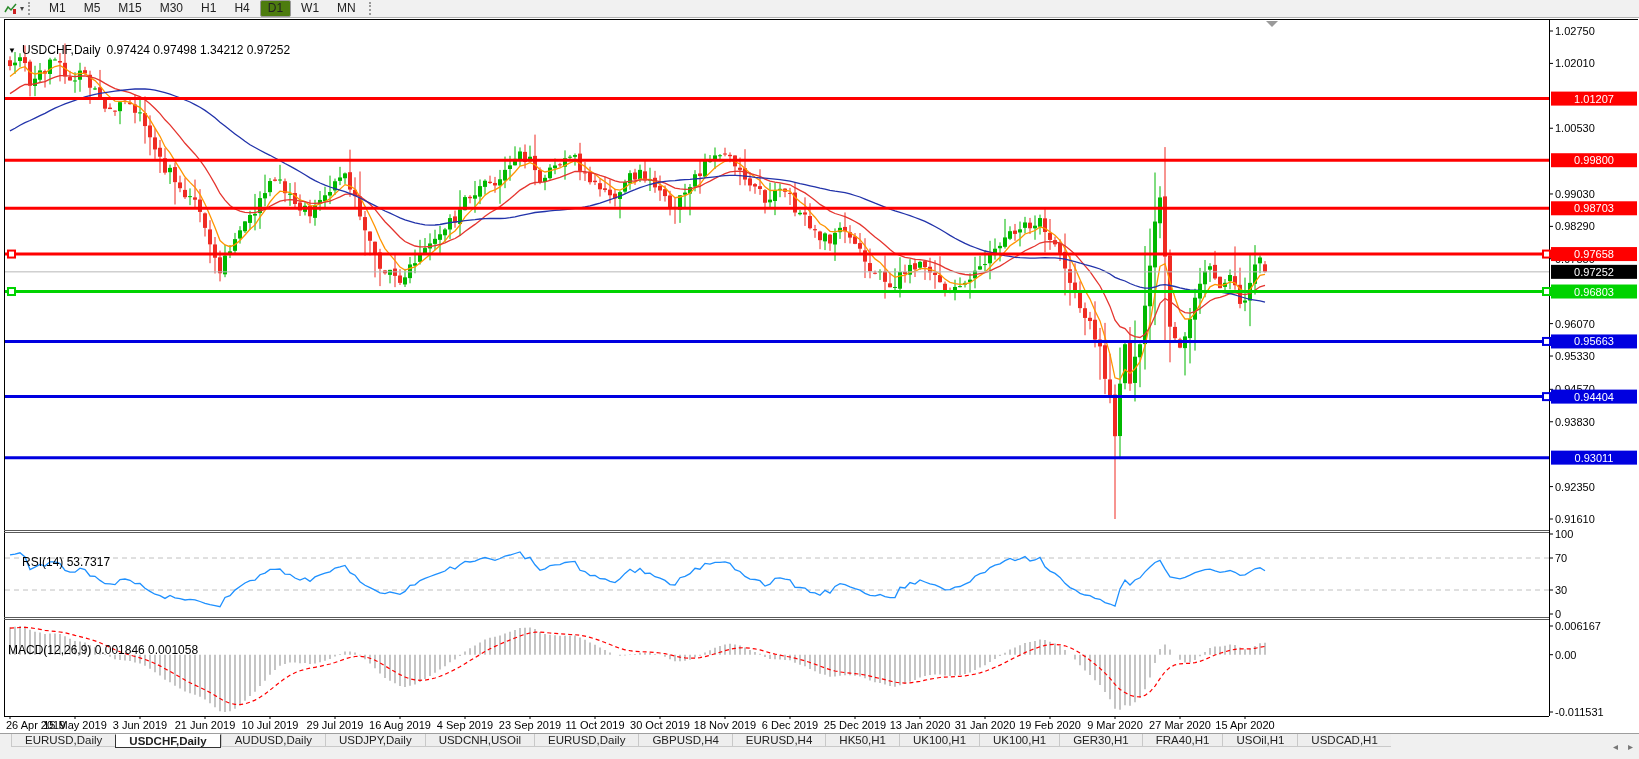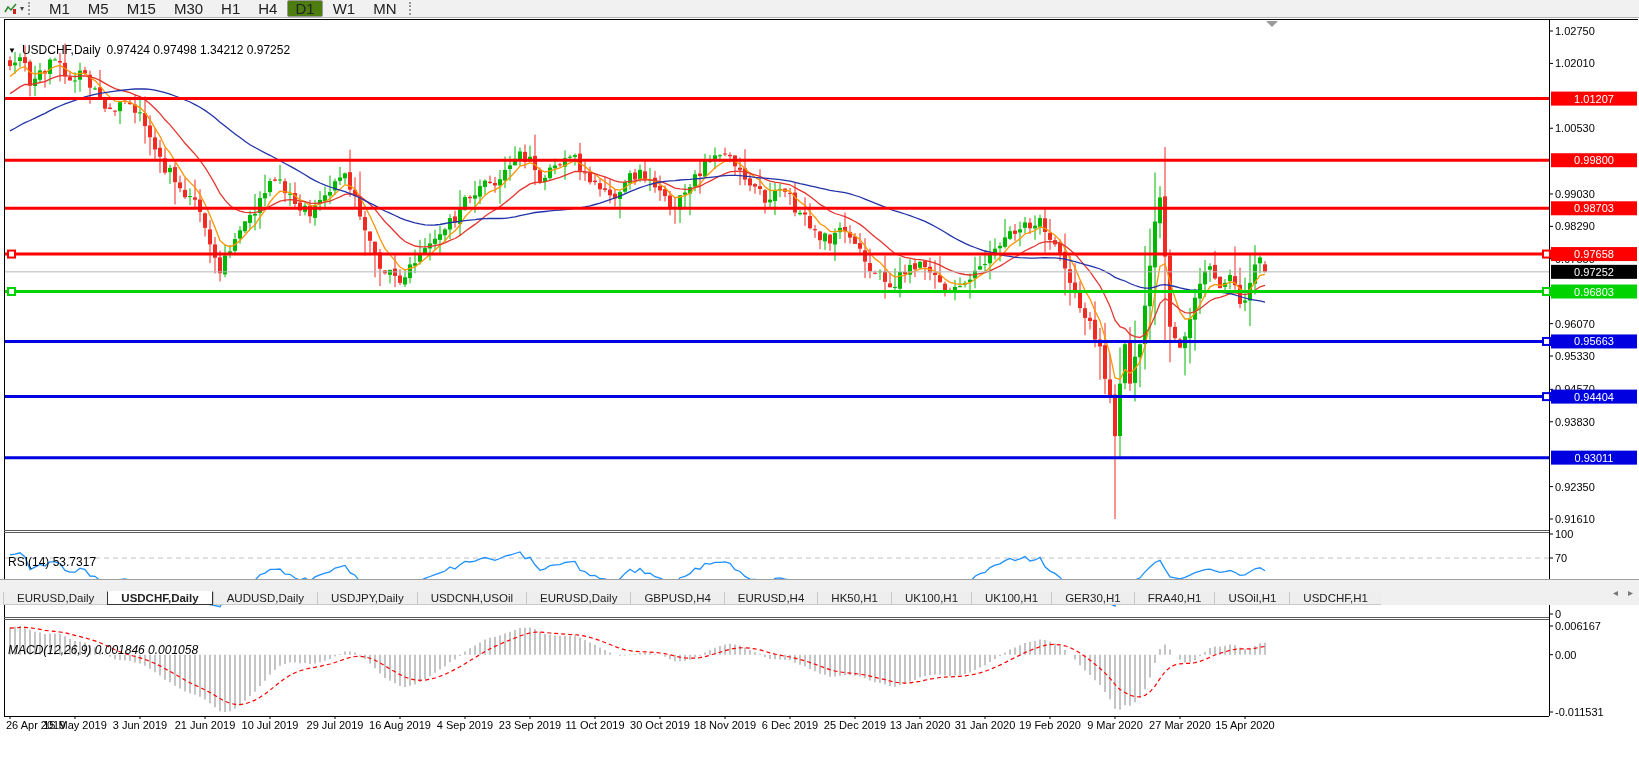--- a/index.html
+++ b/index.html
@@ -1,34 +1,34 @@
 <!DOCTYPE html>
 <html><head>
 <meta charset="utf-8">
 <style>
   html,body{margin:0;padding:0;background:#fff;width:1639px;height:759px;overflow:hidden;
     font-family:"Liberation Sans",sans-serif;-webkit-font-smoothing:none;}
   #toolbar{height:18px;background:#f1f1f1;border-bottom:1px solid #b3b3b3;
     display:flex;align-items:center;padding-left:2px;box-sizing:border-box;}
   .grip{width:4px;height:13px;border-left:2px dotted #9a9a9a;margin:0 6px 0 4px;}
-  .tf-btn{font-size:15px;color:#222;padding:1px 7px;margin:12px 1px;border:1px solid transparent;
+  .tf-btn{font-size:12px;color:#222;padding:1px 7px;margin:12px 1px;border:1px solid transparent;
     border-radius:2px;cursor:default;line-height:13px;}
   .tf-btn.active{background:#4d7c0f;border:1px solid #9a9a9a;}
   #tool-icon{display:flex;align-items:center;margin-left:2px;}
   #tool-icon svg{display:block;}
   .caret{font-size:8px;color:#444;margin-left:2px;}
-  #chart-wrap{position:relative;width:1639px;height:561px;background:#fff;}
+  #chart-wrap{position:relative;width:1639px;height:715px;background:#fff;}
   #chart-svg{position:absolute;left:0;top:0;}
   .overlay{position:absolute;pointer-events:none;white-space:pre;color:#000;}
   #chart-title{left:8px;top:25px;font-size:12px;display:flex;align-items:center;gap:6px;}
   #chart-title .tri{font-size:8px;}
-  #rsi-label{left:8px;top:537px;font-size:12px;}
-  #macd-label{left:8px;top:625px;font-size:12px;font-style:italic;}
+  #rsi-label{left:22px;top:537px;font-size:12px;}
+  #macd-label{left:8px;top:625px;font-size:12px;}
   #tabbar{height:26px;background:#f0f0f0;border-top:1px solid #9e9e9e;display:flex;
-    align-items:flex-end;box-sizing:border-box;padding-left:3px;position:relative;}
+    align-items:flex-start;box-sizing:border-box;padding-left:11px;position:relative;}
   .tab{font-size:11.5px;color:#222;display:flex;align-items:center;padding:0 13px;
     position:relative;cursor:default;background:#eee;border:1px solid #c9c9c9;border-top:none;
     border-right:none;}
   .tab:last-of-type{border-right:1px solid #c9c9c9;}
   .tab.active{background:#fff;font-weight:bold;border:1px solid #333;border-top:1px solid #fff;
     z-index:2;}
   #tab-scroll{position:absolute;right:6px;top:0;bottom:0;display:flex;align-items:center;
     gap:10px;color:#777;font-size:10px;}
 </style>
 </head>
@@ -983,18 +983,18 @@
     <div class="tab">USDCNH,USOil</div>
     <div class="tab">EURUSD,Daily</div>
     <div class="tab">GBPUSD,H4</div>
     <div class="tab">EURUSD,H4</div>
     <div class="tab">HK50,H1</div>
     <div class="tab">UK100,H1</div>
     <div class="tab">UK100,H1</div>
     <div class="tab">GER30,H1</div>
     <div class="tab">FRA40,H1</div>
     <div class="tab">USOil,H1</div>
-    <div class="tab">USDCHF,H1</div>
+    <div class="tab">USDCAD,H1</div>
     <div id="tab-scroll">
     <span>◂</span>
     <span>▸</span>
   </div>
 </div>
 
 </body></html>

